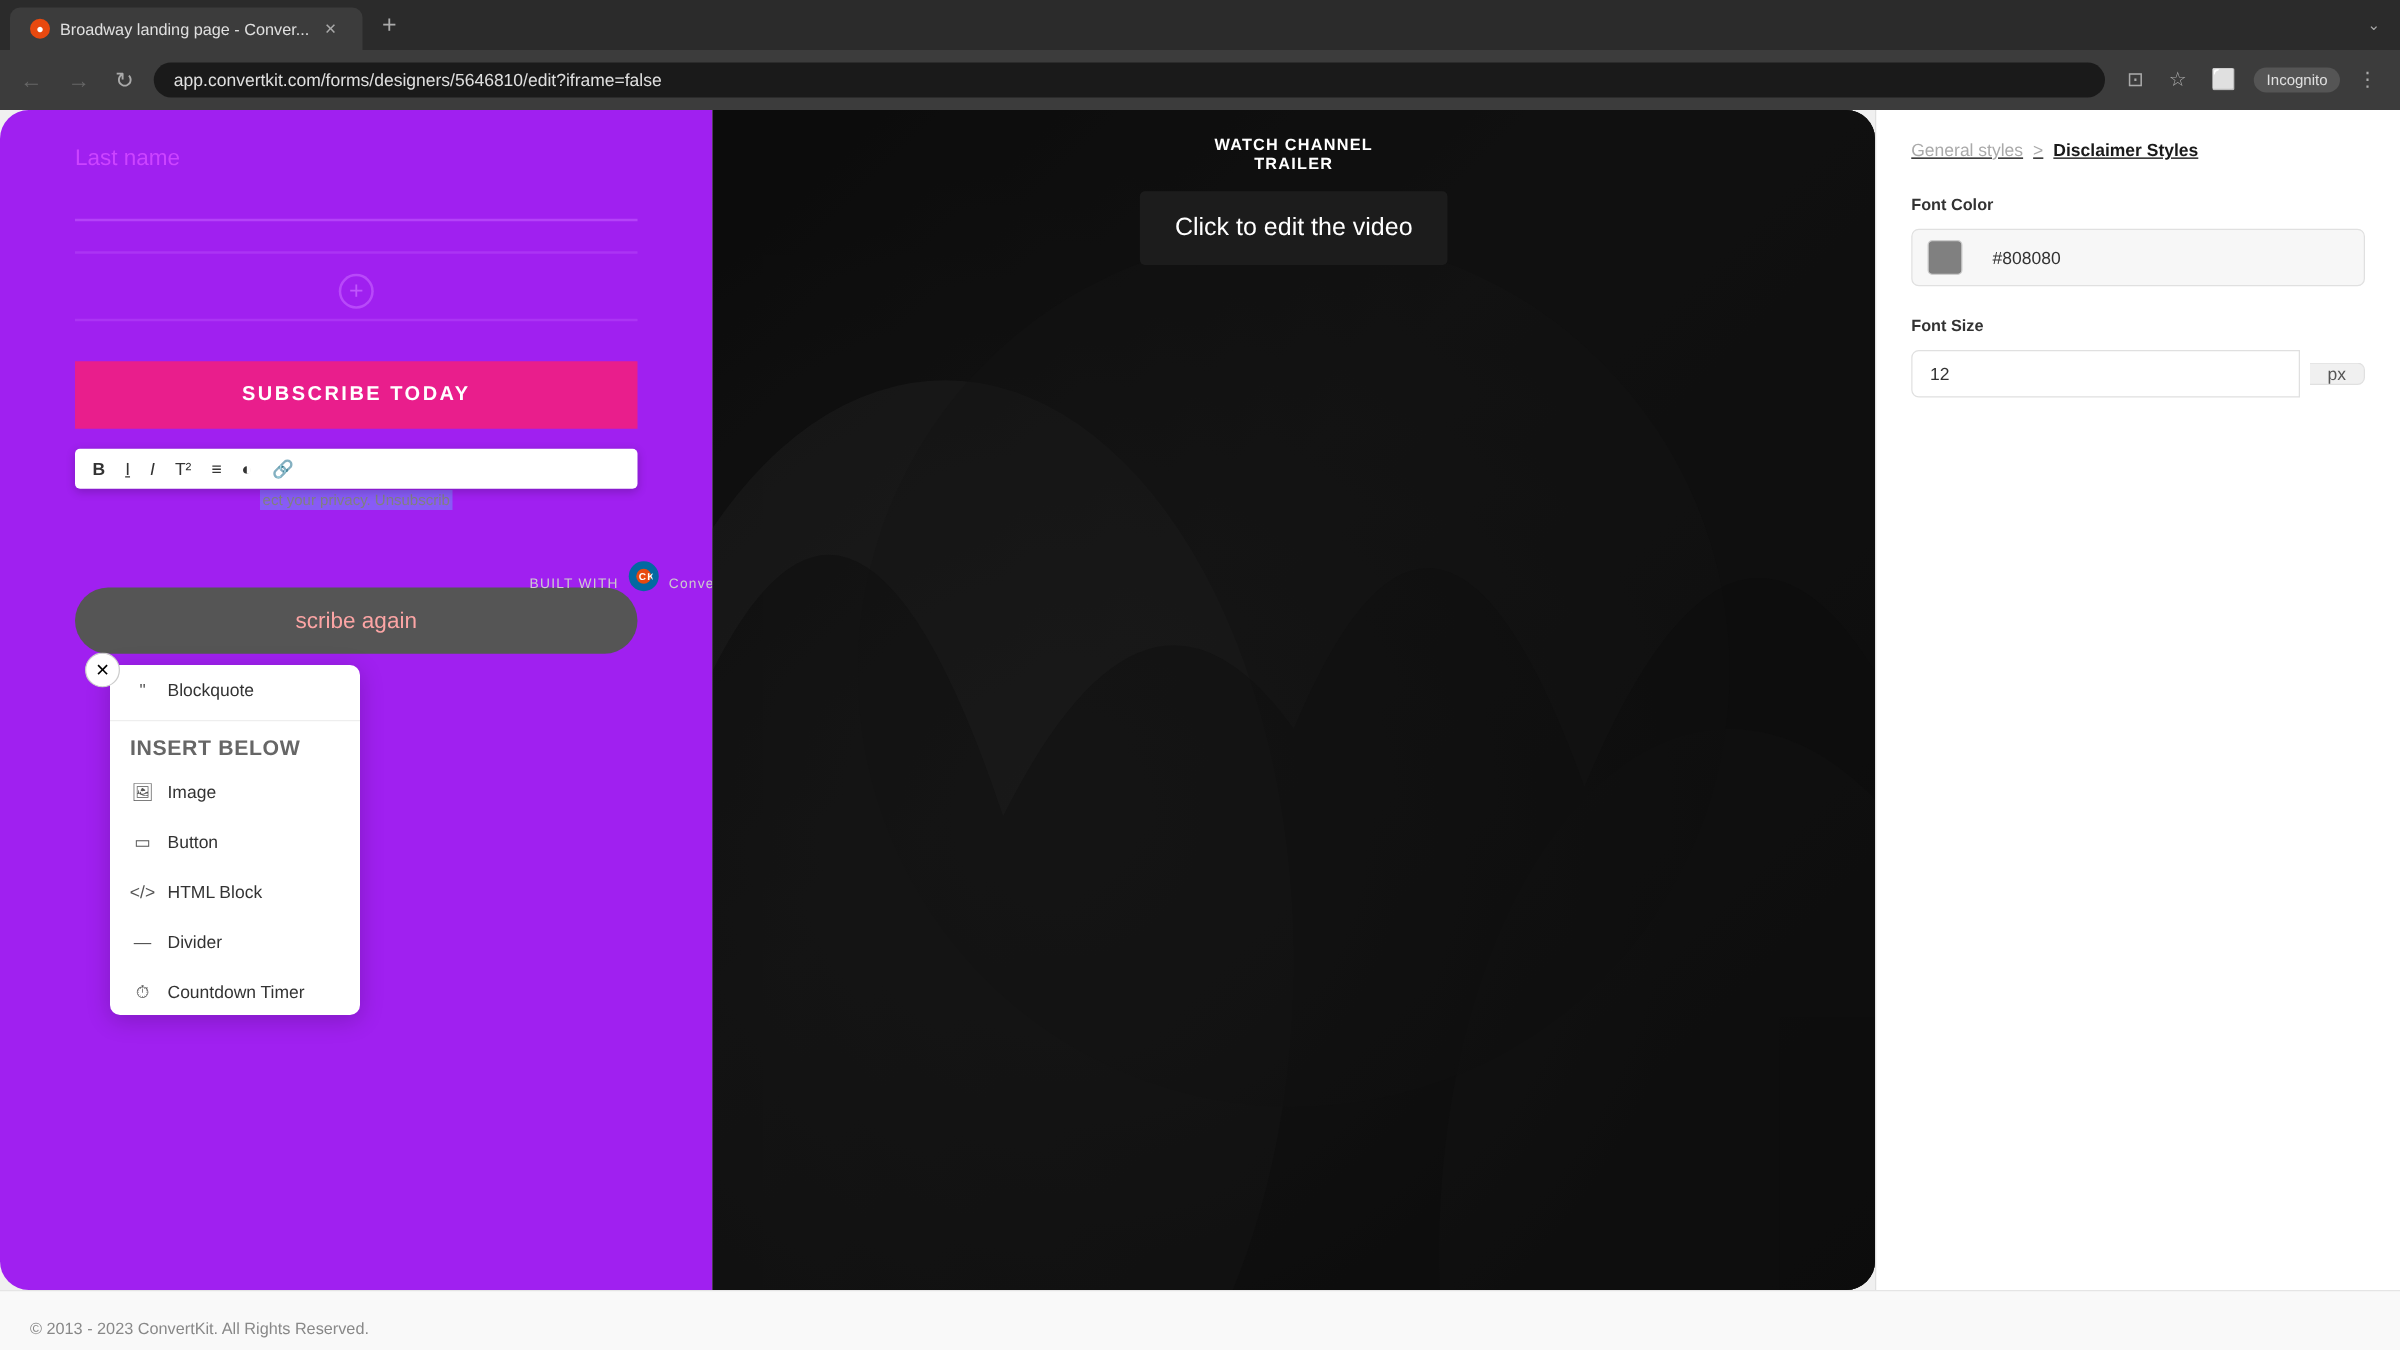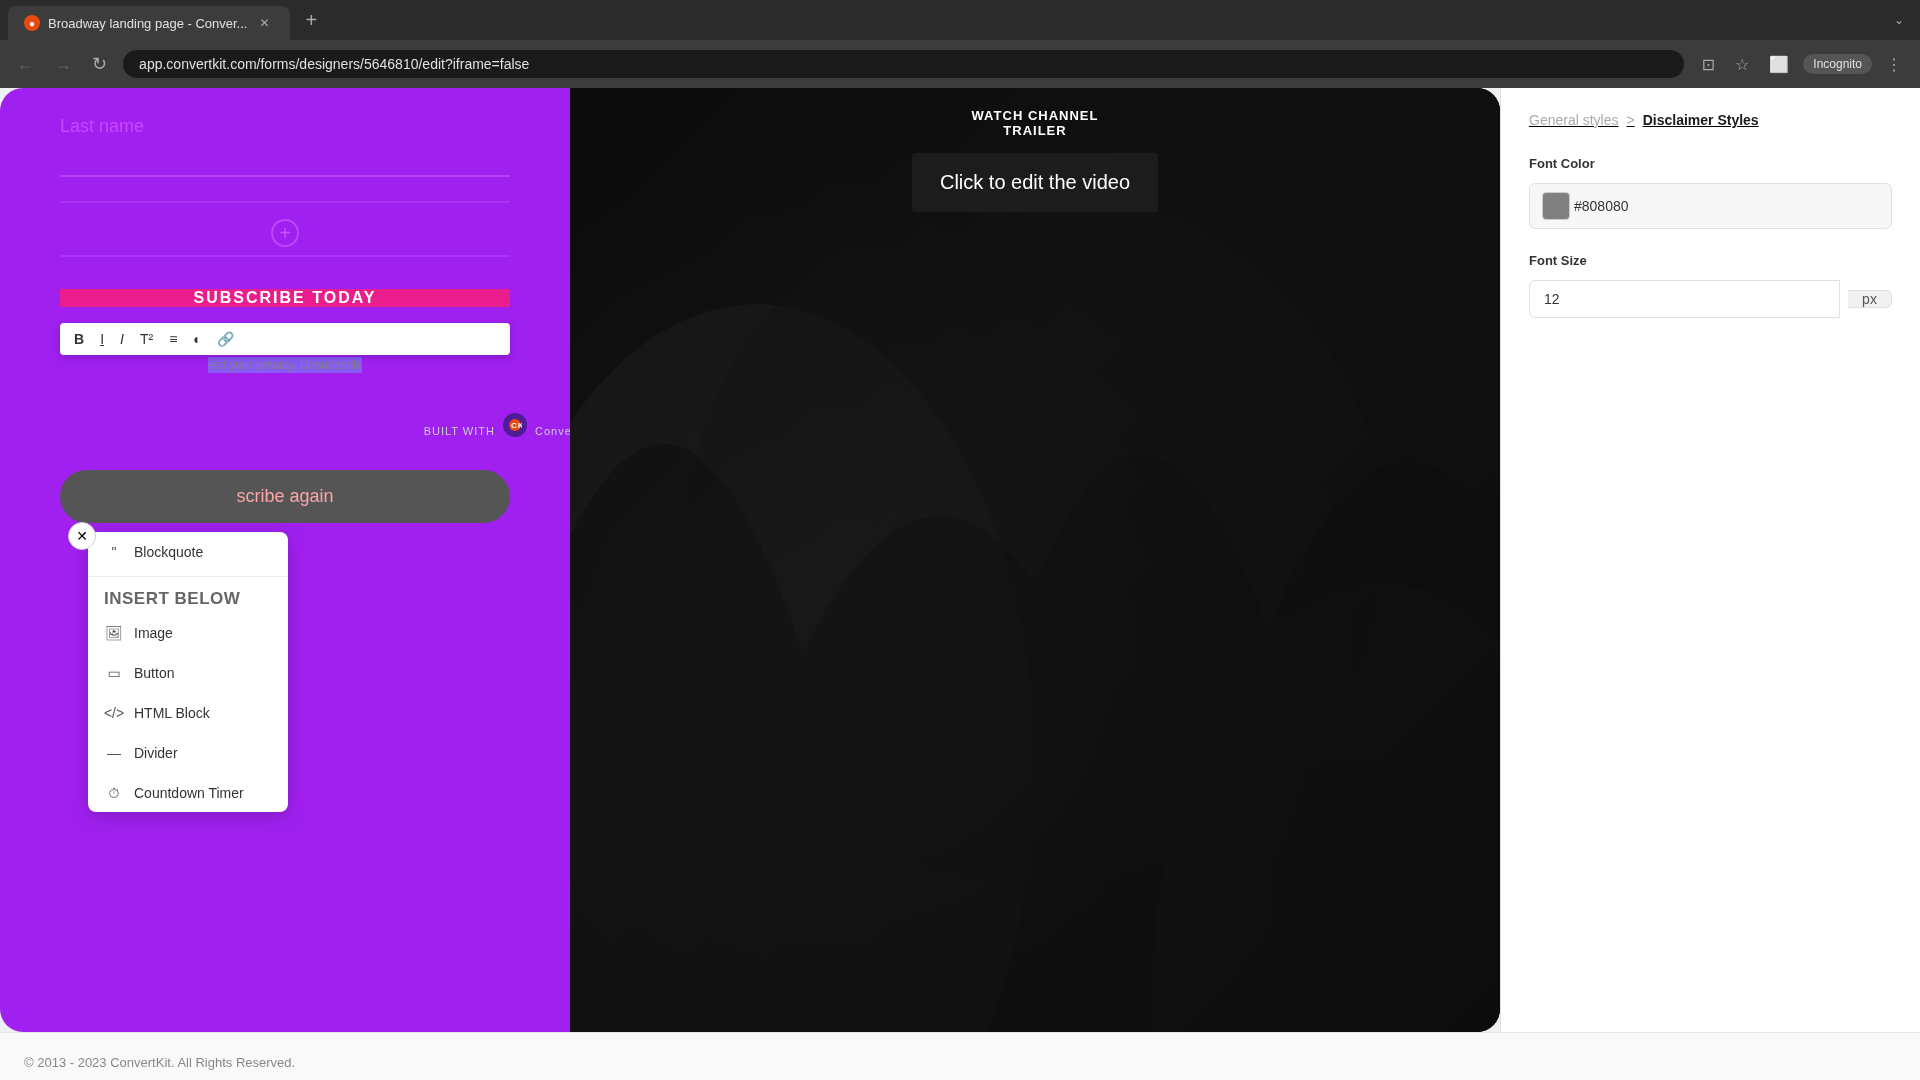--- a/index.html
+++ b/index.html
@@ -190,20 +190,21 @@
     }
 
     .subscribe-btn {
       background: #e91e8c;
       color: #fff;
       font-size: 16px;
       font-weight: 700;
       letter-spacing: 2px;
       border: none;
       width: 100%;
+      padding: 18px;
       cursor: pointer;
       margin-top: 8px;
     }
 
     
     .format-toolbar {
       position: absolute;
       top: 290px;
       left: 50%;
       transform: translateX(-50%);
@@ -251,21 +252,21 @@
       display: flex;
       align-items: center;
       gap: 8px;
       font-size: 11px;
       color: #ccc;
       letter-spacing: 1px;
     }
     .ck-logo-icon {
       width: 24px;
       height: 24px;
-      background: #4c1d95;
+      background: #0369a1;
       border-radius: 50%;
       display: flex;
       align-items: center;
       justify-content: center;
     }
 
     
     .insert-menu {
       position: absolute;
       top: 430px;
@@ -359,21 +360,21 @@
     .panel-section-title {
       font-size: 13px;
       font-weight: 600;
       color: #333;
       margin-bottom: 12px;
     }
 
     .color-row {
       display: flex;
       align-items: center;
-      gap: 4px;
+      gap: 24px;
       background: #f7f7f7;
       border: 1px solid #e0e0e0;
       border-radius: 6px;
       padding: 8px 12px;
       margin-bottom: 24px;
     }
     .color-swatch {
       width: 28px;
       height: 28px;
       border-radius: 4px;

